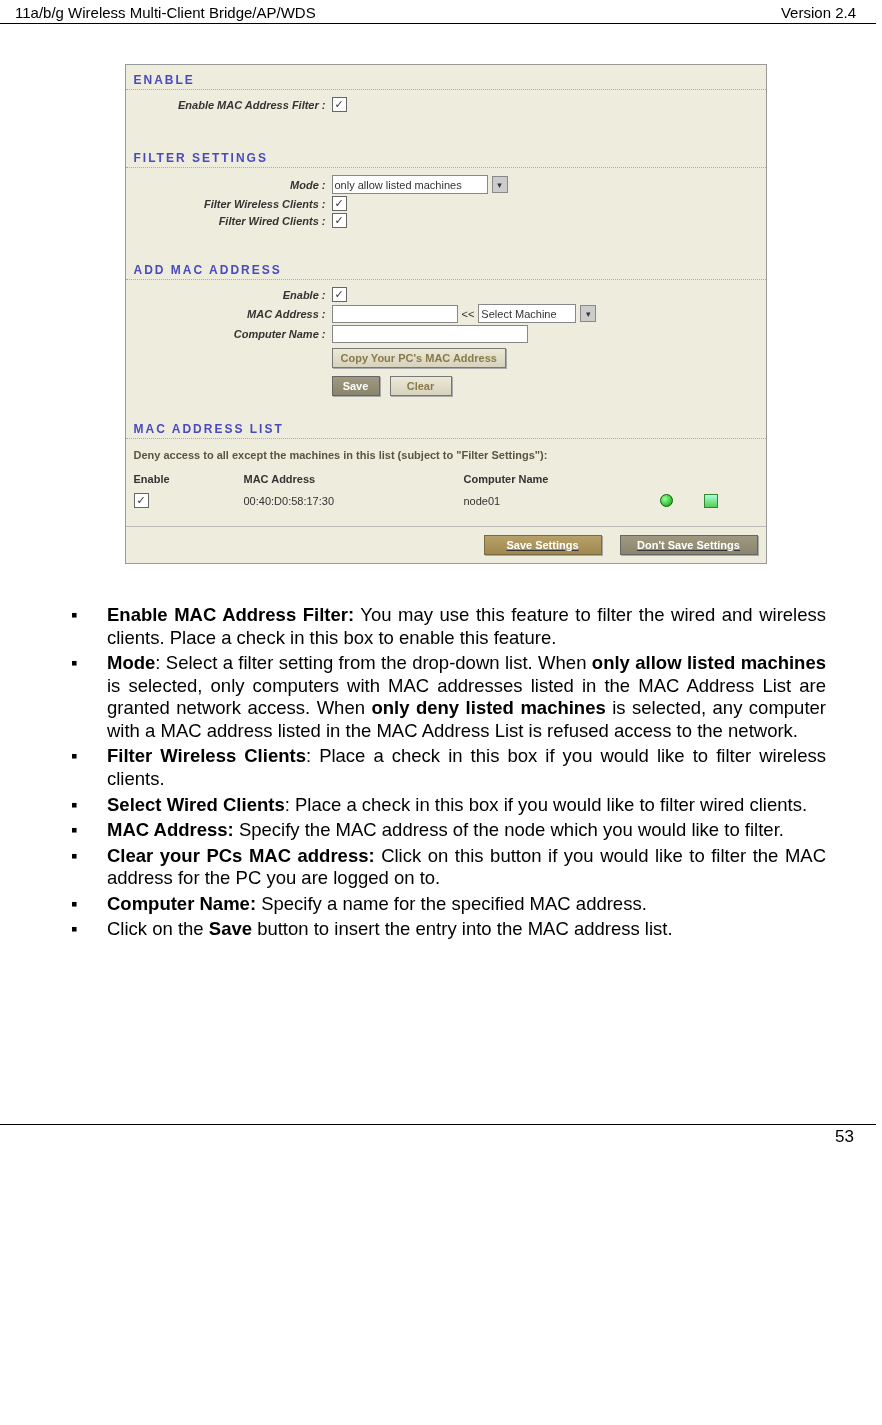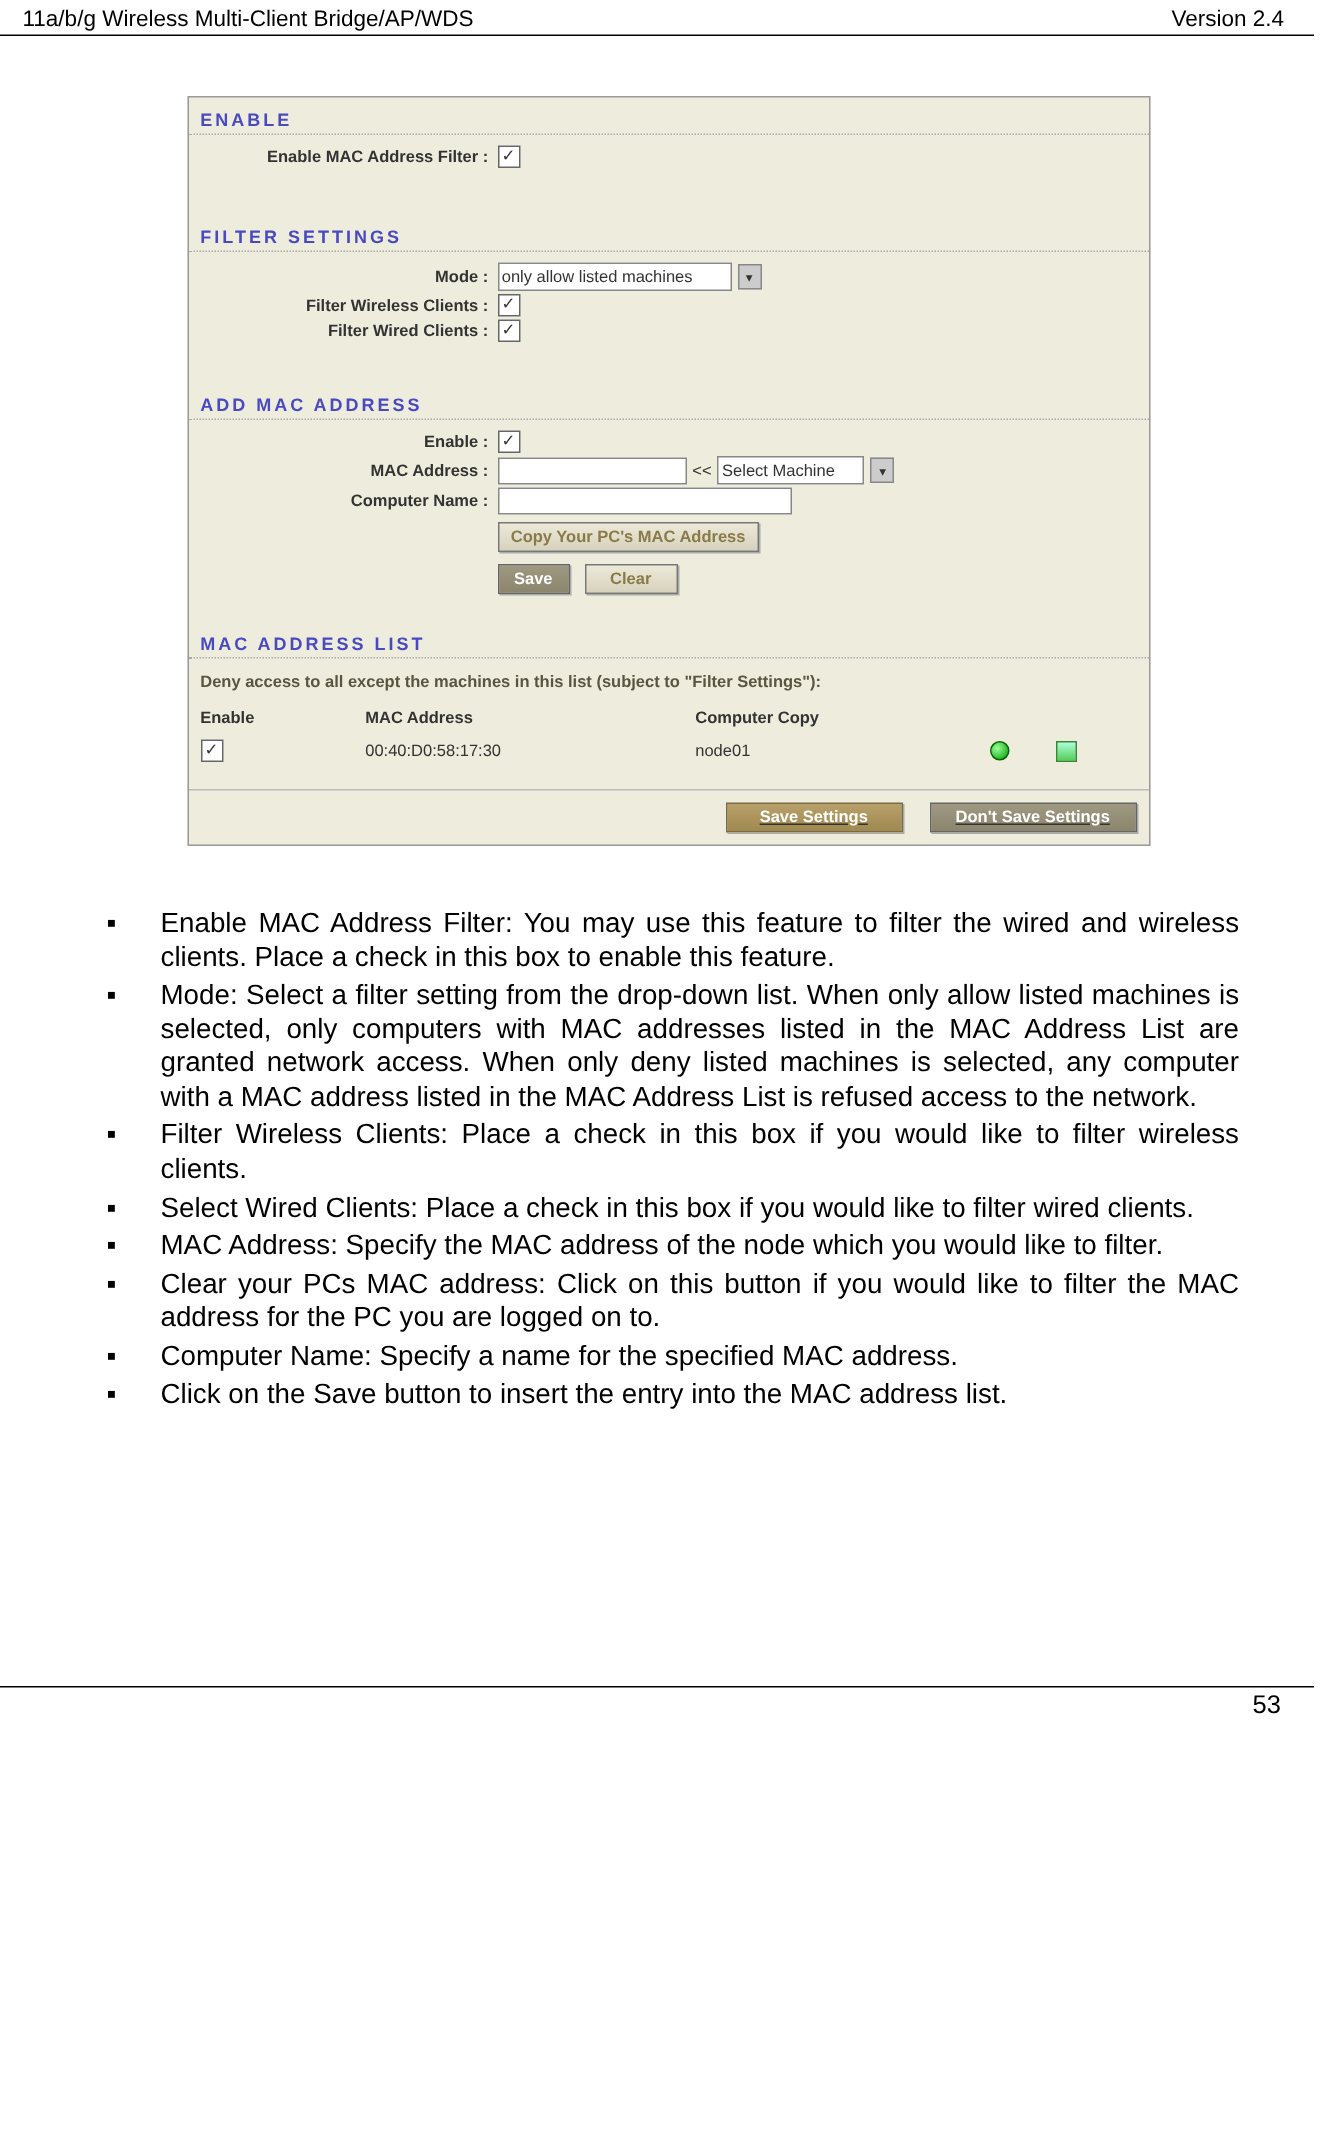--- a/index.html
+++ b/index.html
@@ -45,20 +45,21 @@
     display: flex;
     align-items: center;
     padding: 1px 0;
   }
   .field-label {
     width: 200px;
     text-align: right;
     font-weight: bold;
     font-size: 11px;
     padding-right: 6px;
+    font-style: italic;
   }
   .field-ctrl {
     display: flex;
     align-items: center;
     gap: 4px;
   }
   .cb {
     width: 13px;
     height: 13px;
     border: 1px solid #666;
@@ -183,21 +184,21 @@
     display: flex;
     margin-bottom: 3px;
     text-align: justify;
   }
   .bullet {
     width: 36px;
     flex: 0 0 36px;
     padding-left: 6px;
   }
   .li-body { flex: 1; }
-  .b { font-weight: normal; }
+  .b { font-weight: bold; }
   .page-num {
     text-align: right;
     font-size: 17px;
     padding: 2px 22px 8px 0;
     border-top: 1px solid #000;
     margin-top: 170px;
   }
 </style>
 </head>
 <body>
@@ -276,21 +277,21 @@
         <span class="btn dark" style="width:30px;text-align:center">Save</span>
         <span class="btn" style="width:44px;text-align:center;color:#8a7a4a">Clear</span>
       </div>
       <div style="height:14px"></div>
 
       <div class="section-title">MAC ADDRESS LIST</div>
       <div class="sub-note">Deny access to all except the machines in this list (subject to "Filter Settings"):</div>
       <div class="tbl-head">
         <div class="c-en">Enable</div>
         <div class="c-mac">MAC Address</div>
-        <div class="c-name">Computer Copy</div>
+        <div class="c-name">Computer Name</div>
       </div>
       <div class="tbl-row">
         <div class="c-en"><span class="cb">✓</span></div>
         <div class="c-mac">00:40:D0:58:17:30</div>
         <div class="c-name">node01</div>
         <div class="c-ic">
             <span class="dot"></span>
           </div>
         <div class="c-ic">
             <span class="edit-ic"></span>

